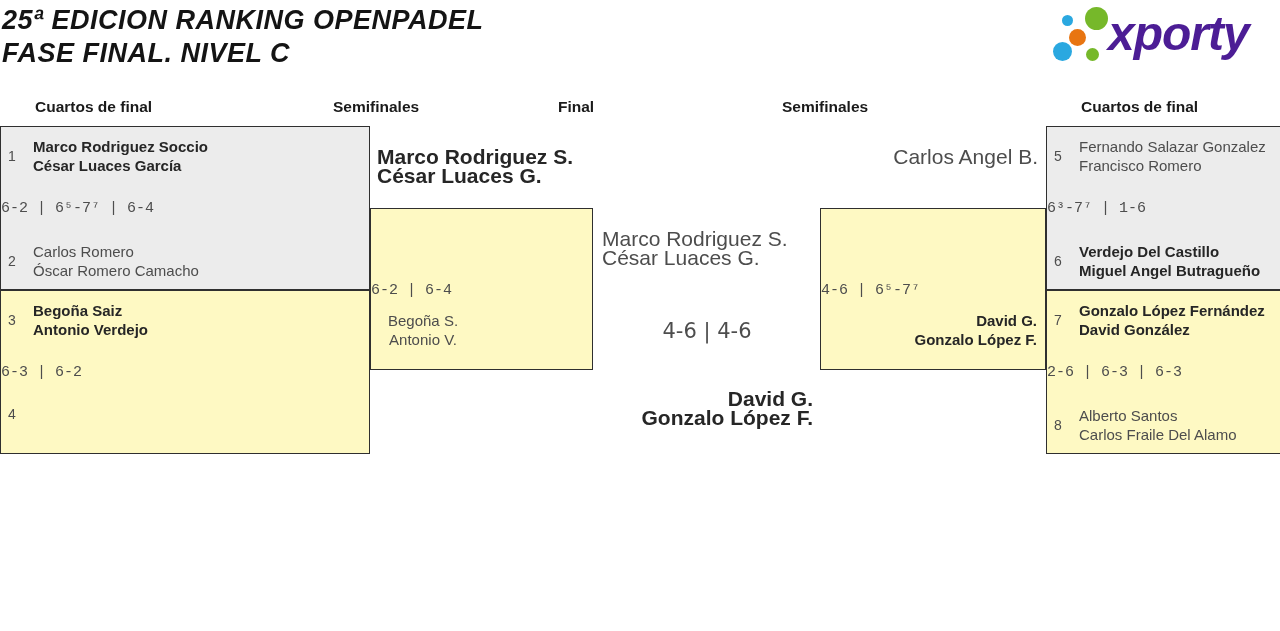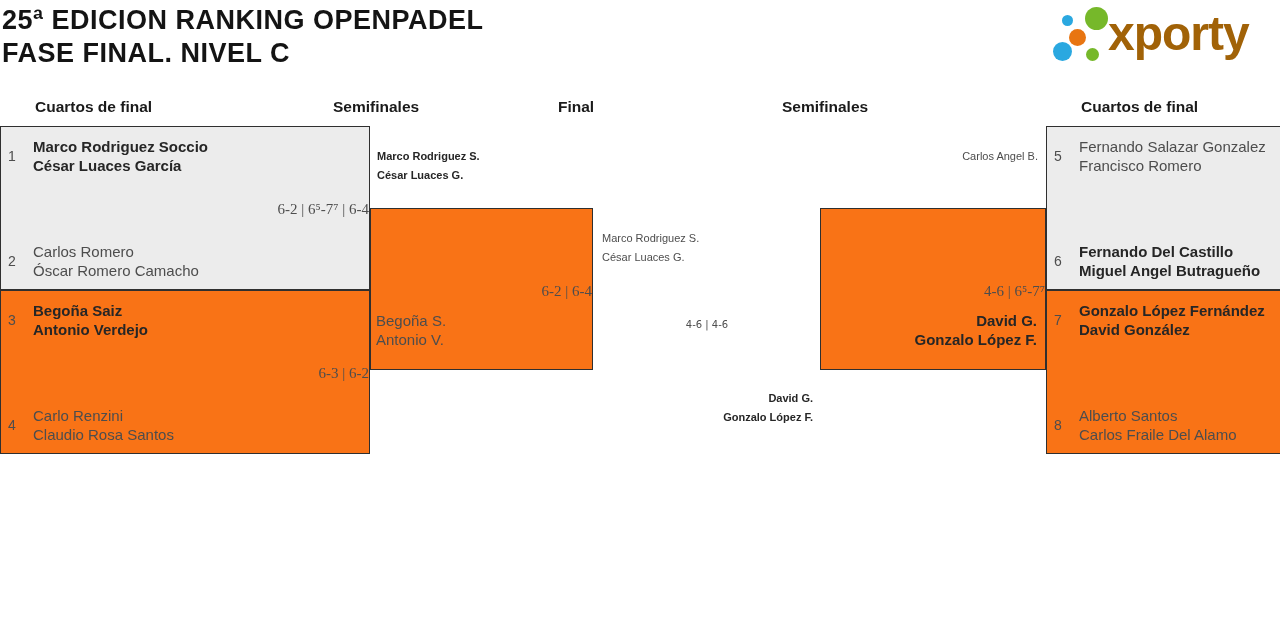--- a/index.html
+++ b/index.html
@@ -2,90 +2,90 @@
 <html><head>
 <meta charset="utf-8">
 <style>
   html,body{margin:0;padding:0;background:#fff;}
   #screen{
     position:relative;width:1280px;height:631px;overflow:hidden;background:#ffffff;
     font-family:"Liberation Sans","DejaVu Sans",sans-serif;
   }
   
   .title{position:absolute;left:2px;top:4px;font-size:27px;line-height:33px;
-         font-weight:700;color:#141414;letter-spacing:.5px;}
+         font-weight:700;color:#141414;letter-spacing:.5px;font-style:italic;}
   .logo{position:absolute;left:1048px;top:2px;width:228px;height:70px;}
   .dot{position:absolute;border-radius:50%;}
   .dot.blue-sm  {left:14px;top:13px;width:11px;height:11px;}
   .dot.green-lg {left:37px;top:5px;width:23px;height:23px;}
   .dot.orange   {left:21px;top:27px;width:17px;height:17px;}
   .dot.blue-lg  {left:5px;top:40px;width:19px;height:19px;}
   .dot.green-sm {left:38px;top:46px;width:13px;height:13px;}
   .wordmark{position:absolute;left:60px;top:6px;font-size:48px;font-weight:700;
             letter-spacing:-1px;line-height:52px;}
   
   .round-label{position:absolute;top:98px;width:300px;text-align:left;
                font-size:15.5px;font-weight:700;color:#1a1a1a;}
   .rl-qf-left {left:35px;}
   .rl-sf-left {left:333px;}
   .rl-final   {left:558px;}
   .rl-sf-right{left:782px;}
   .rl-qf-right{left:1081px;}
   
   .match-box{position:absolute;box-sizing:border-box;border:1px solid #2f2f2f;}
   .fill-grey{background:#ececec;}
-  .fill-white{background:#f97316;}
+  .fill-white{background:#fef9c3;}
   #qf1{left:0;top:126px;width:370px;height:164px;}
   #qf2{left:0;top:290px;width:370px;height:164px;}
   #qf3{left:1046px;top:126px;width:370px;height:164px;}
   #qf4{left:1046px;top:290px;width:370px;height:164px;}
   #sf-left-box {left:370px;top:208px;width:223px;height:162px;}
   #sf-right-box{left:820px;top:208px;width:226px;height:162px;}
   
   .team-row{position:absolute;left:7px;display:flex;align-items:center;}
   .team-row.top{top:10px;}
   .team-row.bottom{top:115px;}
   .seed{width:15px;font-size:14px;color:#4d4d4d;flex:0 0 auto;text-align:left;}
   .names{font-size:15px;line-height:19px;margin-left:10px;}
   .names.b{font-weight:700;color:#262626;}
   .names.r{color:#4d4d4d;}
-  .score{position:absolute;left:0;width:100%;text-align:right;
+  .score{position:absolute;left:0;width:100%;text-align:left;
          font-size:15px;line-height:20px;color:#4d4d4d;
-         font-family:Liberation Serif, serif;}
+         font-family:Liberation Mono, monospace;}
   .match-box .score{top:72px;}
   .sf-score{top:31px;}
   .sf-bottom-names{position:absolute;top:102px;font-size:15px;line-height:19px;}
-  #sf-left-box .sf-bottom-names{left:5px;color:#4d4d4d;}
+  #sf-left-box .sf-bottom-names{left:17px;color:#4d4d4d;text-align:center;}
   #sf-right-box .sf-bottom-names{right:8px;text-align:right;font-weight:700;color:#262626;}
-  .float-names{position:absolute;font-size:11px;line-height:19px;}
+  .float-names{position:absolute;font-size:21px;line-height:19px;}
   #sf-left-top-names {left:377px;top:147px;font-weight:700;color:#262626;}
   #sf-right-top-names{left:738px;top:147px;width:300px;text-align:right;color:#4d4d4d;}
   #final-left-team{left:602px;top:229px;color:#4d4d4d;}
   #final-score{position:absolute;left:607px;top:319px;width:200px;text-align:center;
-               font-size:10px;color:#4d4d4d;
+               font-size:21px;color:#4d4d4d;
                font-family:"DejaVu Sans","Liberation Sans",sans-serif;}
   #final-winner{left:513px;top:389px;width:300px;text-align:right;font-weight:700;color:#262626;}
 </style>
 </head>
 <body>
 
 <div id="screen">
 
   <div class="title">
     <div>25ª EDICION RANKING OPENPADEL</div>
     <div>FASE FINAL. NIVEL C</div>
   </div>
 
   <div class="logo">
     <span class="dot blue-sm" style="background: rgb(42, 168, 224);"></span>
     <span class="dot green-lg" style="background: rgb(118, 184, 42);"></span>
     <span class="dot orange" style="background: rgb(232, 117, 17);"></span>
     <span class="dot blue-lg" style="background: rgb(42, 168, 224);"></span>
     <span class="dot green-sm" style="background: rgb(118, 184, 42);"></span>
-    <span class="wordmark" style="color: #a16207;">xporty</span>
+    <span class="wordmark" style="color: #4c1d95; font-style: italic;">xporty</span>
   </div>
 
   <div class="round-label rl-qf-left">Cuartos de final</div>
   <div class="round-label rl-sf-left">Semifinales</div>
   <div class="round-label rl-final">Final</div>
   <div class="round-label rl-sf-right">Semifinales</div>
   <div class="round-label rl-qf-right">Cuartos de final</div>
 
   <div id="qf1" class="match-box fill-grey">
     <div class="team-row top">
@@ -109,24 +109,20 @@
     <div class="team-row top">
       <span class="seed">3</span>
       <div class="names b">
         <div>Begoña Saiz</div>
         <div>Antonio Verdejo</div>
       </div>
     </div>
     <div class="score">6-3 | 6-2</div>
     <div class="team-row bottom">
       <span class="seed">4</span>
-      <div class="names r">
-        <div>Carlo Renzini</div>
-        <div>Claudio Rosa Santos</div>
-      </div>
     </div>
   </div>
 
   <div class="float-names" id="sf-left-top-names">
     <div>Marco Rodriguez S.</div>
     <div>César Luaces G.</div>
   </div>
   <div id="sf-left-box" class="match-box fill-white">
     <div class="score sf-score">6-2 | 6-4</div>
     <div class="sf-bottom-names">
@@ -161,21 +157,21 @@
       <span class="seed">5</span>
       <div class="names r">
         <div>Fernando Salazar Gonzalez</div>
         <div>Francisco Romero</div>
       </div>
     </div>
     <div class="score">6³-7⁷ | 1-6</div>
     <div class="team-row bottom">
       <span class="seed">6</span>
       <div class="names b">
-        <div>Fernando Del Castillo</div>
+        <div>Verdejo Del Castillo</div>
         <div>Miguel Angel Butragueño</div>
       </div>
     </div>
   </div>
 
   <div id="qf4" class="match-box fill-white">
     <div class="team-row top">
       <span class="seed">7</span>
       <div class="names b">
         <div>Gonzalo López Fernández</div>

